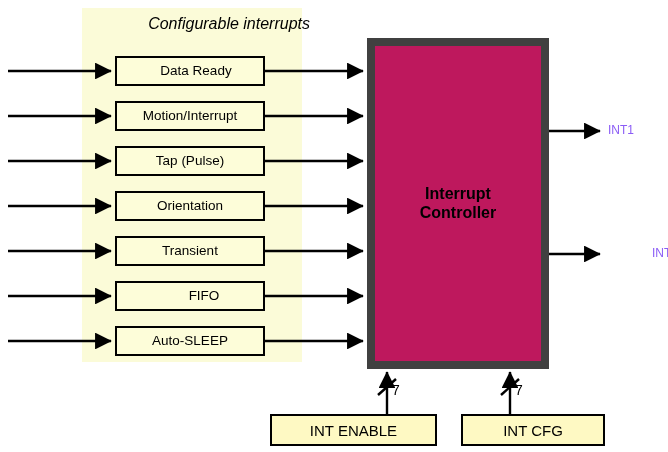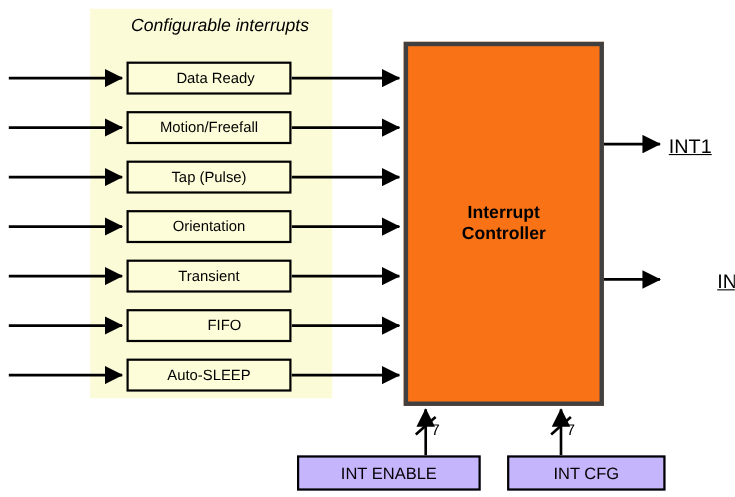--- a/index.html
+++ b/index.html
@@ -39,21 +39,21 @@
   
   .section-caption {
     position: absolute;
     left: 90px;
     top: 15px;
     width: 220px;
     font-size: 16px;
     font-style: italic;
     font-family: "Liberation Sans", sans-serif;
     color: #000000;
-    text-align: center;
+    text-align: right;
     white-space: nowrap;
   }
   
   .src-box {
     position: absolute;
     left: 115px;
     width: 150px;
     height: 30px;
     box-sizing: border-box;
     background: #fdfdd9;
@@ -67,57 +67,56 @@
     white-space: nowrap;
   }
   
   .controller-box {
     position: absolute;
     left: 367px;
     top: 38px;
     width: 182px;
     height: 331px;
     box-sizing: border-box;
-    background: #f97316;
-    border: 4px solid #404040;
+    background: #be185d;
+    border: 8px solid #404040;
     display: flex;
     align-items: center;
     justify-content: center;
   }
   .controller-label {
     font-size: 16px;
     font-weight: bold;
     text-align: center;
     line-height: 1.15;
     color: #000000;
     white-space: pre-line;
   }
   
   .cfg-box {
     position: absolute;
     height: 32px;
     box-sizing: border-box;
-    background: #c4b5fd;
+    background: #fef9c3;
     border: 2px solid #000000;
     display: flex;
     align-items: center;
     justify-content: center;
     font-size: 15px;
     color: #000000;
     white-space: nowrap;
   }
   #cfg-box-int-enable { left: 270px; top: 414px; width: 167px; }
   #cfg-box-int-cfg    { left: 461px; top: 414px; width: 144px; }
   
   .out-label {
     position: absolute;
-    font-size: 18px;
-    color: #000000;
+    font-size: 12px;
+    color: #8b5cf6;
     white-space: nowrap;
-    text-decoration: underline;
   }
   #out-label-int1 { left: 608px; top: 123px; }
   #out-label-int2 { left: 632px; top: 246px; margin-left: 20px; }
   
   .bus-label {
     position: absolute;
     font-size: 14px;
     color: #000000;
   }
   #bus-label-int-enable { left: 392px; top: 382px; }
@@ -165,21 +164,21 @@
 
       <line x1="387" y1="414" x2="387" y2="372" marker-end="url(#arrow-up)"></line>
       <line x1="510" y1="414" x2="510" y2="372" marker-end="url(#arrow-up)"></line>
 
       <line x1="378" y1="395" x2="396" y2="379"></line>
       <line x1="501" y1="395" x2="519" y2="379"></line>
     </g>
   </svg>
 
   <div class="src-box" style="top:56px;padding-left:12px;">Data Ready</div>
-  <div class="src-box" style="top:101px;">Motion/Freefall</div>
+  <div class="src-box" style="top:101px;">Motion/Interrupt</div>
   <div class="src-box" style="top:146px;">Tap (Pulse)</div>
   <div class="src-box" style="top:191px;">Orientation</div>
   <div class="src-box" style="top:236px;">Transient</div>
   <div class="src-box" style="top:281px;padding-left:28px;">FIFO</div>
   <div class="src-box" style="top:326px;">Auto-SLEEP</div>
 
   <div class="controller-box">
     <div class="controller-label">Interrupt
 Controller</div>
   </div>

